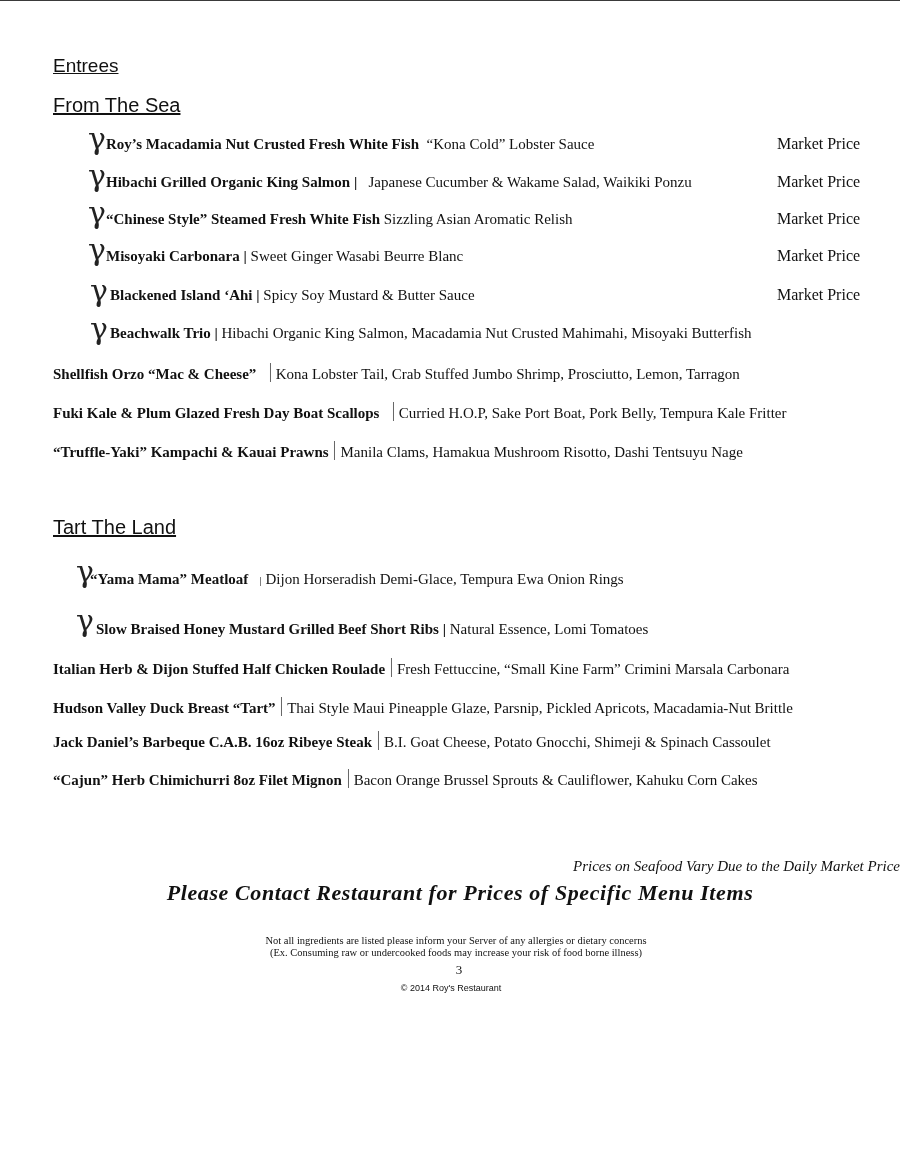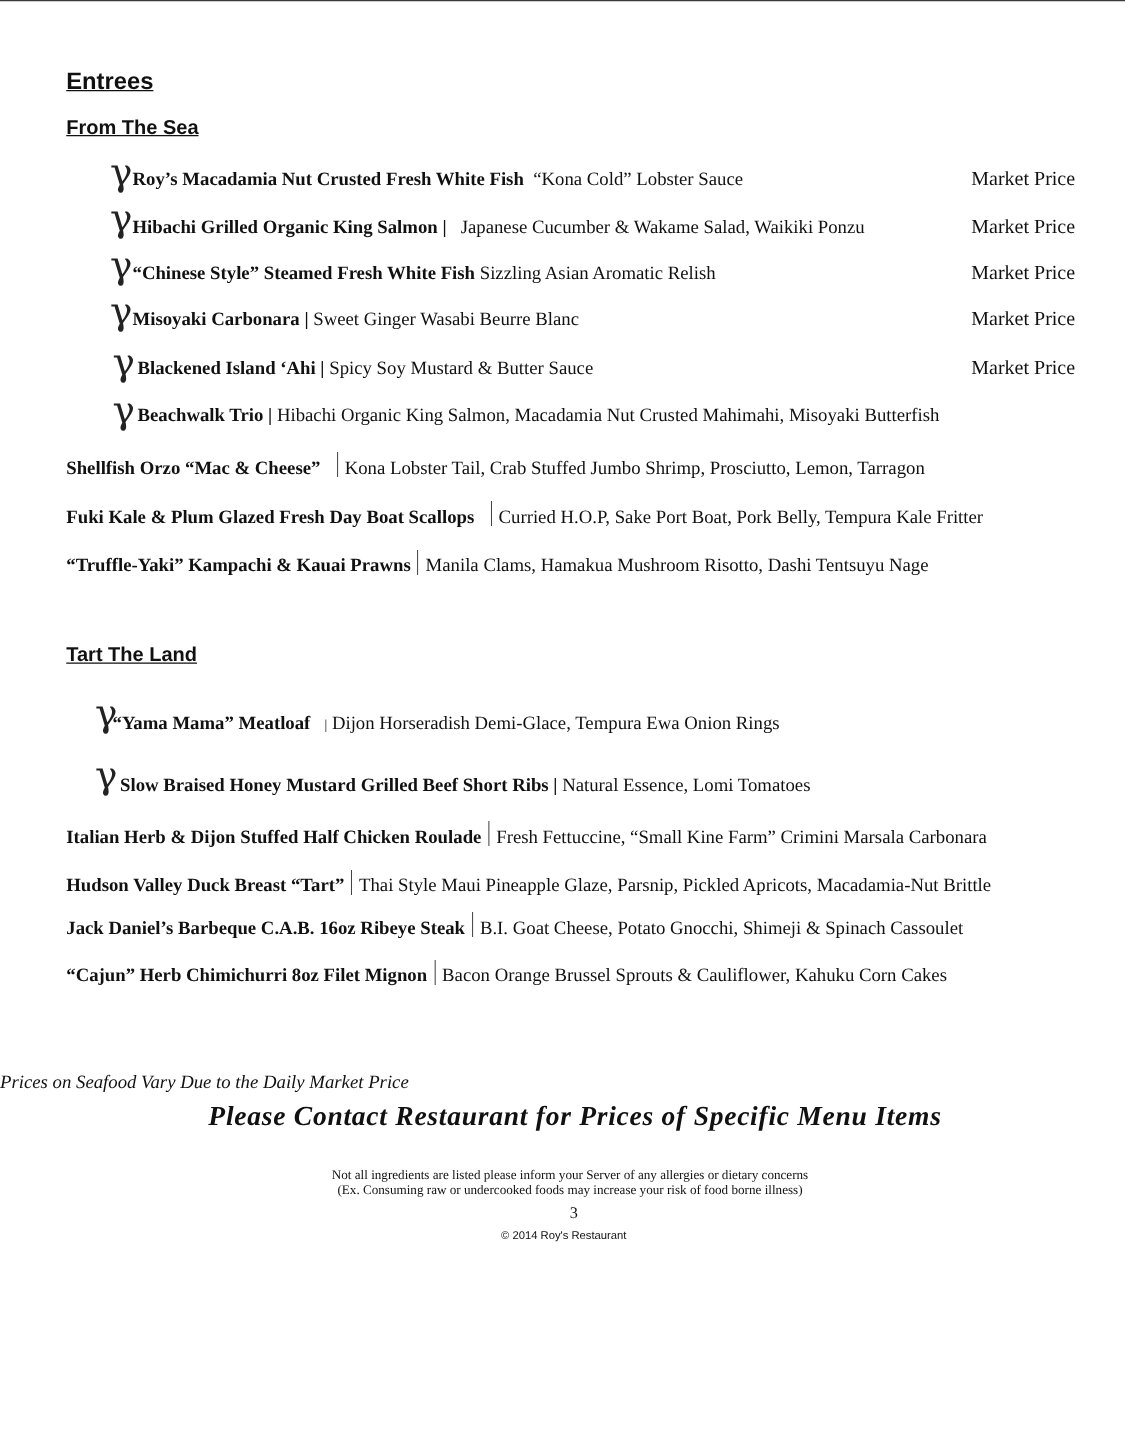--- a/index.html
+++ b/index.html
@@ -4,31 +4,31 @@
 <style>
   html, body { margin: 0; padding: 0; }
   body {
     width: 900px; height: 1165px; background: #ffffff; position: relative;
     overflow: hidden; color: #111111;
     font-family: "Liberation Serif", "DejaVu Serif", serif;
   }
   .topbar { position: absolute; left: 0; top: 0; width: 900px; height: 1px; background: #3a3a3a; }
   .sans-head {
     position: absolute; font-family: "Liberation Sans", "DejaVu Sans", sans-serif;
-    font-weight: bold; text-decoration: underline; color: #111; text-align: center;
+    font-weight: normal; text-decoration: underline; color: #111; text-align: center;
   }
   .h1 { left: 53px; top: 55px; font-size: 19px; }
-  .h2 { font-size: 16px; left: 53px; }
+  .h2 { font-size: 20px; left: 53px; }
   .row { position: absolute; white-space: nowrap; font-size: 15px; line-height: 18px; }
   .row b { font-weight: bold; }
   .sep { display: inline-block; font-weight: bold; }
   .sep.tall { font-weight: normal; font-size: 22px; line-height: 14px; vertical-align: 2px; transform: scaleX(0.6); }
   .fork { position: absolute; font-family: "DejaVu Serif", serif; font-size: 30px; line-height: 30px; color: #222; }
   .price { position: absolute; left: 777px; font-size: 16px; white-space: nowrap; }
-  .note1 { position: absolute; left: 0; width: 900px; text-align: left; top: 858px; font-style: italic; font-size: 15px; }
+  .note1 { position: absolute; left: 0; width: 900px; text-align: right; top: 858px; font-style: italic; font-size: 15px; }
   .note2 { position: absolute; left: 0; width: 920px; text-align: center; top: 880px; font-style: italic; font-weight: bold; font-size: 22px; letter-spacing: 0.6px; }
   .small { position: absolute; left: 0; width: 912px; text-align: center; font-size: 10.5px; line-height: 12px; }
   .pagenum { position: absolute; left: 0; width: 918px; text-align: center; top: 962px; font-size: 13px; }
   .copy { position: absolute; left: 0; width: 902px; text-align: center; top: 983px; font-size: 9px; font-family: "Liberation Sans", sans-serif; }
 </style>
 </head>
 <body>
 
 <div class="topbar"></div>
 

